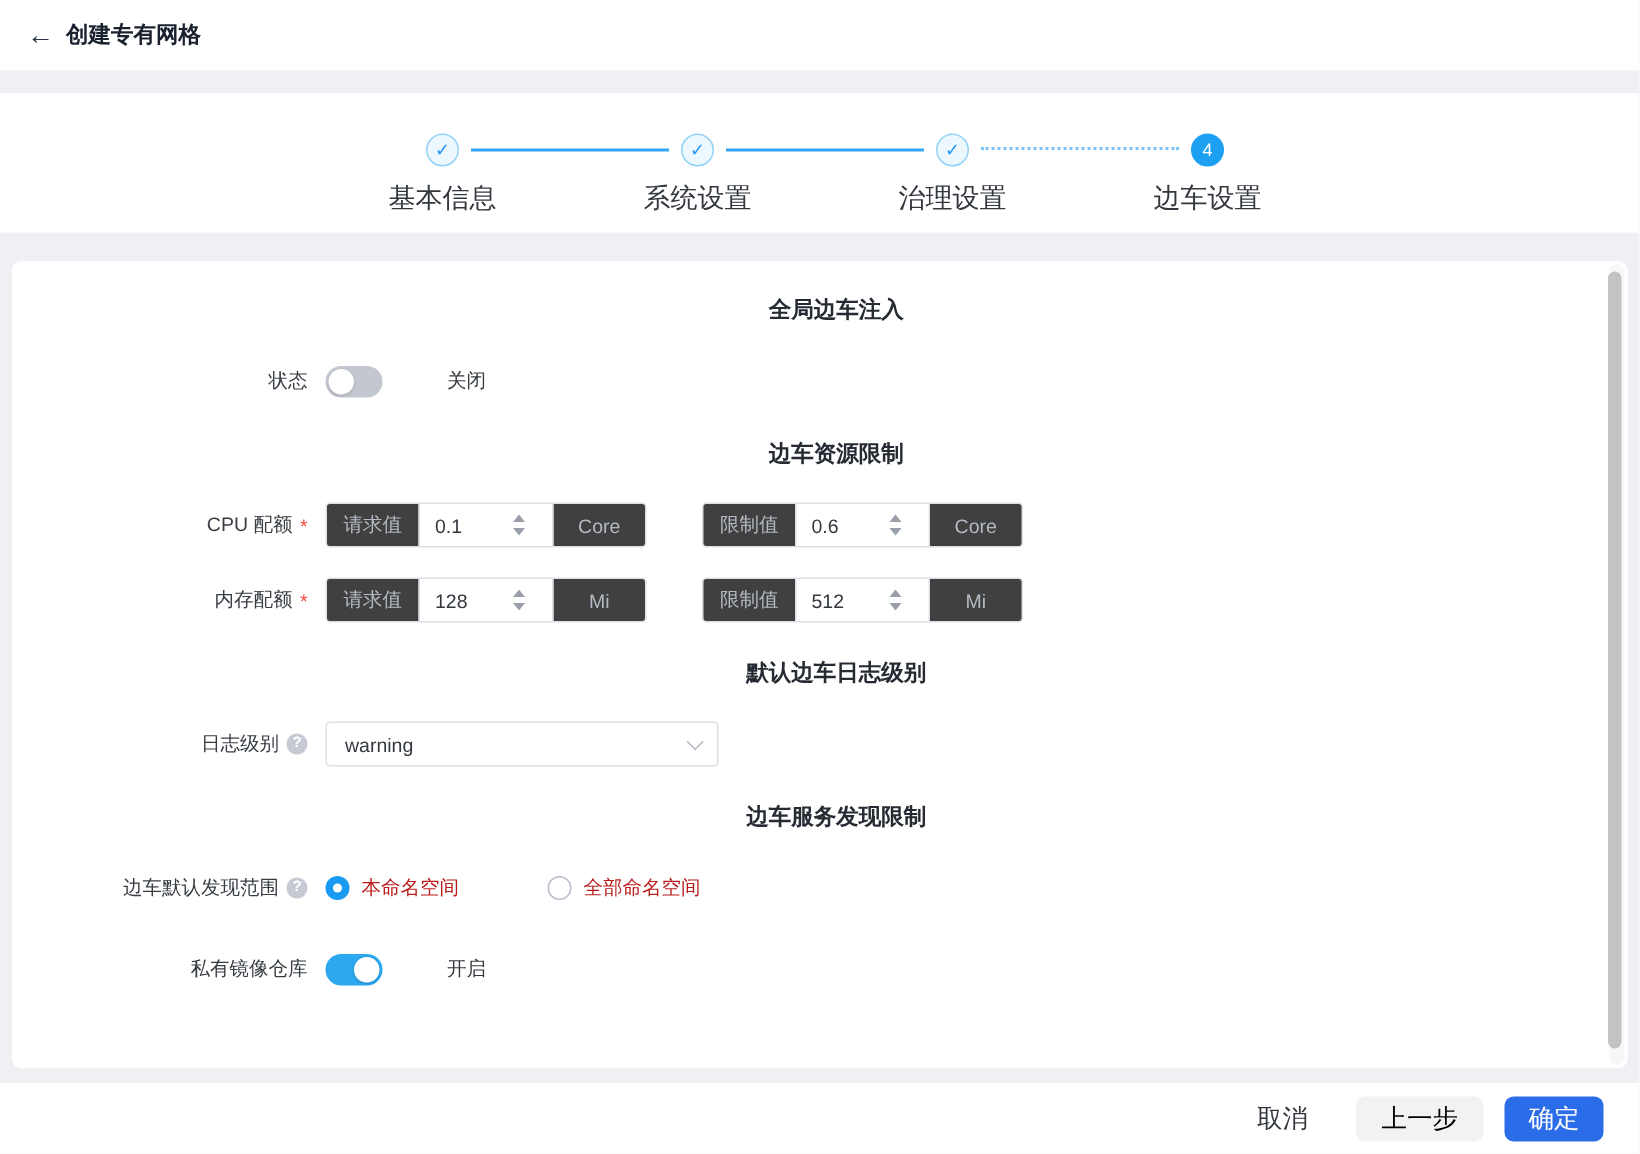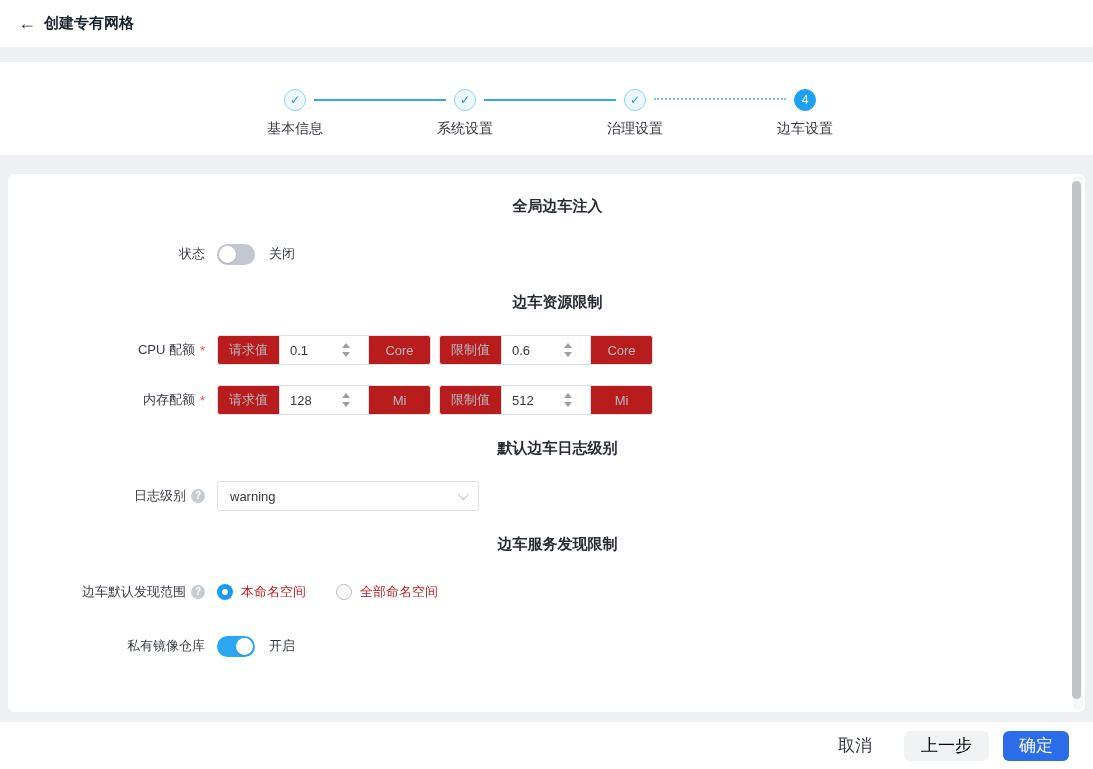--- a/index.html
+++ b/index.html
@@ -31,55 +31,55 @@
   }
   .step-active {
     background:#1da0f2; color:#fff; border:1px solid #1da0f2;
   }
   .step-line { position:absolute; top:37px; height:2px; background:#33a5f2; }
   .step-line-dotted {
     position:absolute; top:36px; height:0; border-top:2px dotted #7cc4f3; background:none;
   }
   .step-label {
     position:absolute; top:58px; width:120px; text-align:center;
-    font-size:14px; color:#33383f;
+    font-size:18px; color:#33383f;
   }
   
   .card {
     position:absolute; top:174px; left:8px; width:1077px; height:538px;
     background:#fff; border-radius:6px; overflow:hidden;
   }
   .section-title {
     font-size:15px; font-weight:bold; color:#252a33; margin:23px 0 0 22px;text-align:center;
   }
   .form-row { display:flex; align-items:center; height:32px; margin-top:22px; }
   .form-row.tight { margin-top:18px; }
   .row-label {
     width:197px; display:flex; justify-content:flex-end; align-items:center;
     gap:5px; font-size:13px; color:#383d44;
   }
   .required-mark { color:#f5483b; font-size:13px; }
   .help-badge {
     width:14px; height:14px; border-radius:50%; background:#c6cad2; color:#fff;
     font-size:10px; line-height:14px; text-align:center; font-weight:bold;
   }
-  .row-controls { margin-left:12px; display:flex; align-items:center; }
+  .row-controls { margin-left:12px; display:flex; align-items:center;gap:29px; }
   .ctl-text { font-size:13px; color:#33383f; margin-left:14px; }
   
   .toggle { width:38px; height:21px; border-radius:11px; position:relative; cursor:pointer; }
   .toggle .knob {
     width:17px; height:17px; border-radius:50%; background:#fff; position:absolute; top:2px;
     box-shadow:0 1px 2px rgba(0,0,0,.15);
   }
   .toggle.off { background:#c3c7cf; } .toggle.off .knob { left:2px; }
   .toggle.on  { background:#2ba8ef; } .toggle.on  .knob { right:2px; }
   
   .num-group {
     display:flex; height:30px; border:1px solid #dcdfe5; border-radius:3px;
-    background:#b91c1c; overflow:hidden;
+    background:#404040; overflow:hidden;
   }
   .num-group + .num-group { margin-left:8px; }
   .num-affix {
     width:61px; display:flex; align-items:center; justify-content:center;
     color:#b4bac3; font-size:13px;
   }
   .num-mid {
     width:90px; background:#fff; border-left:1px solid #dcdfe5; border-right:1px solid #dcdfe5;
     display:flex; align-items:center;
   }

